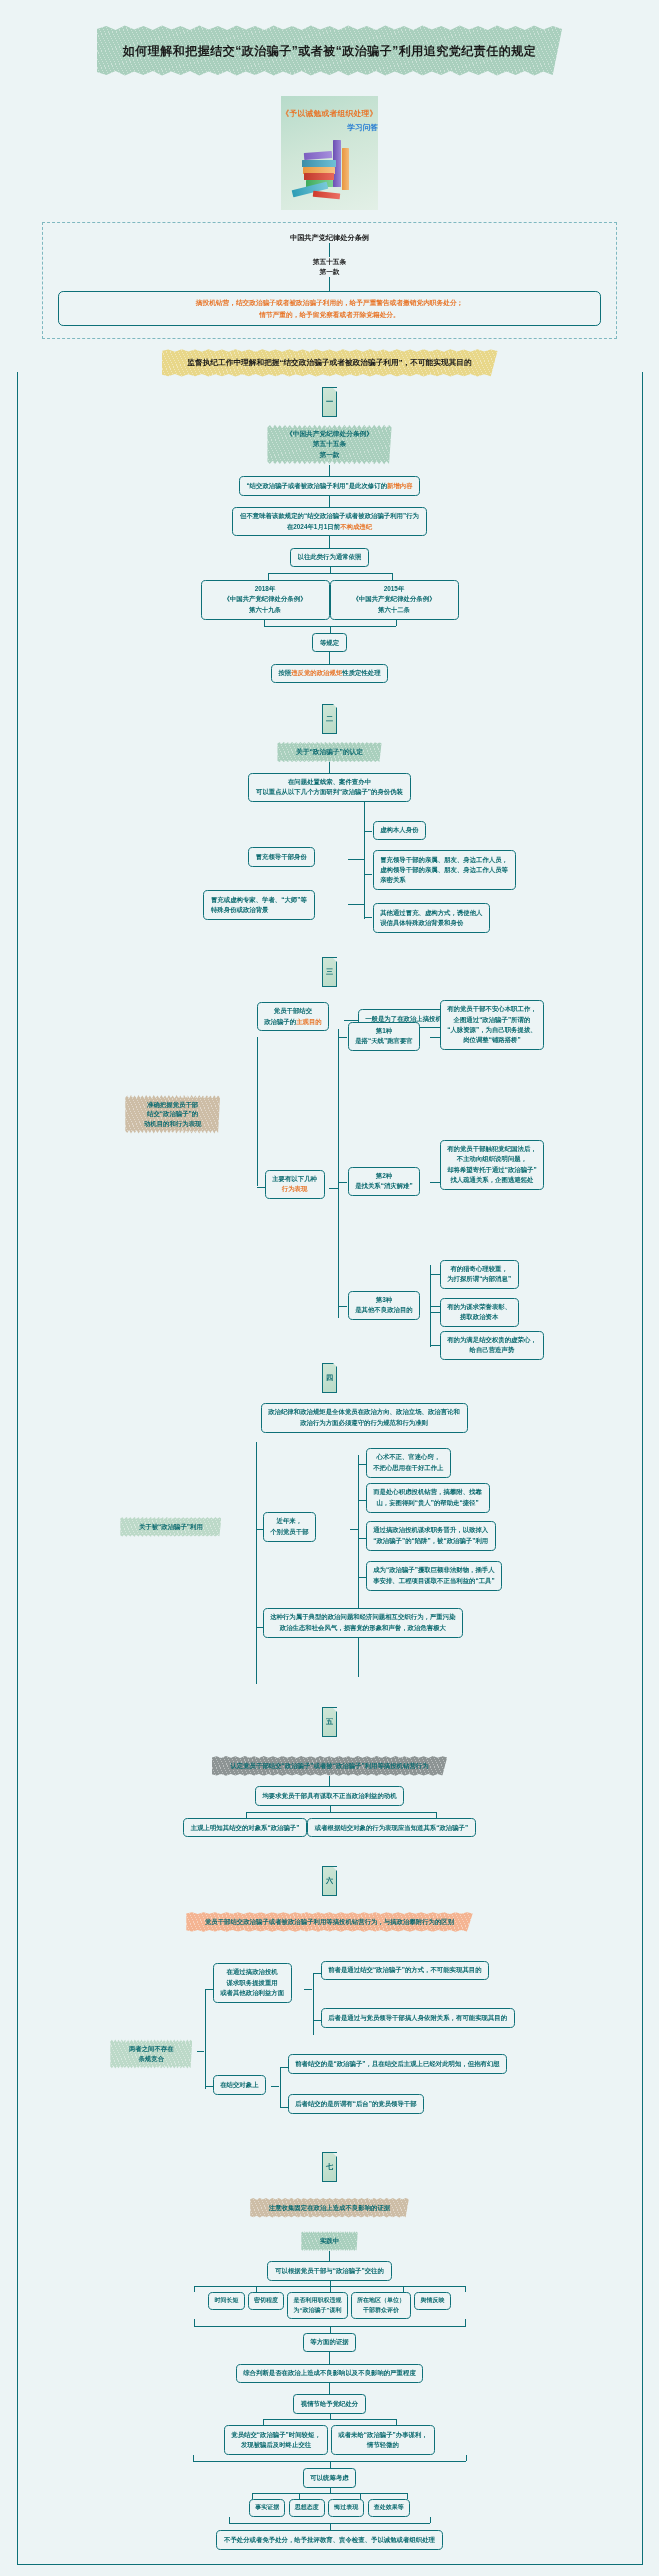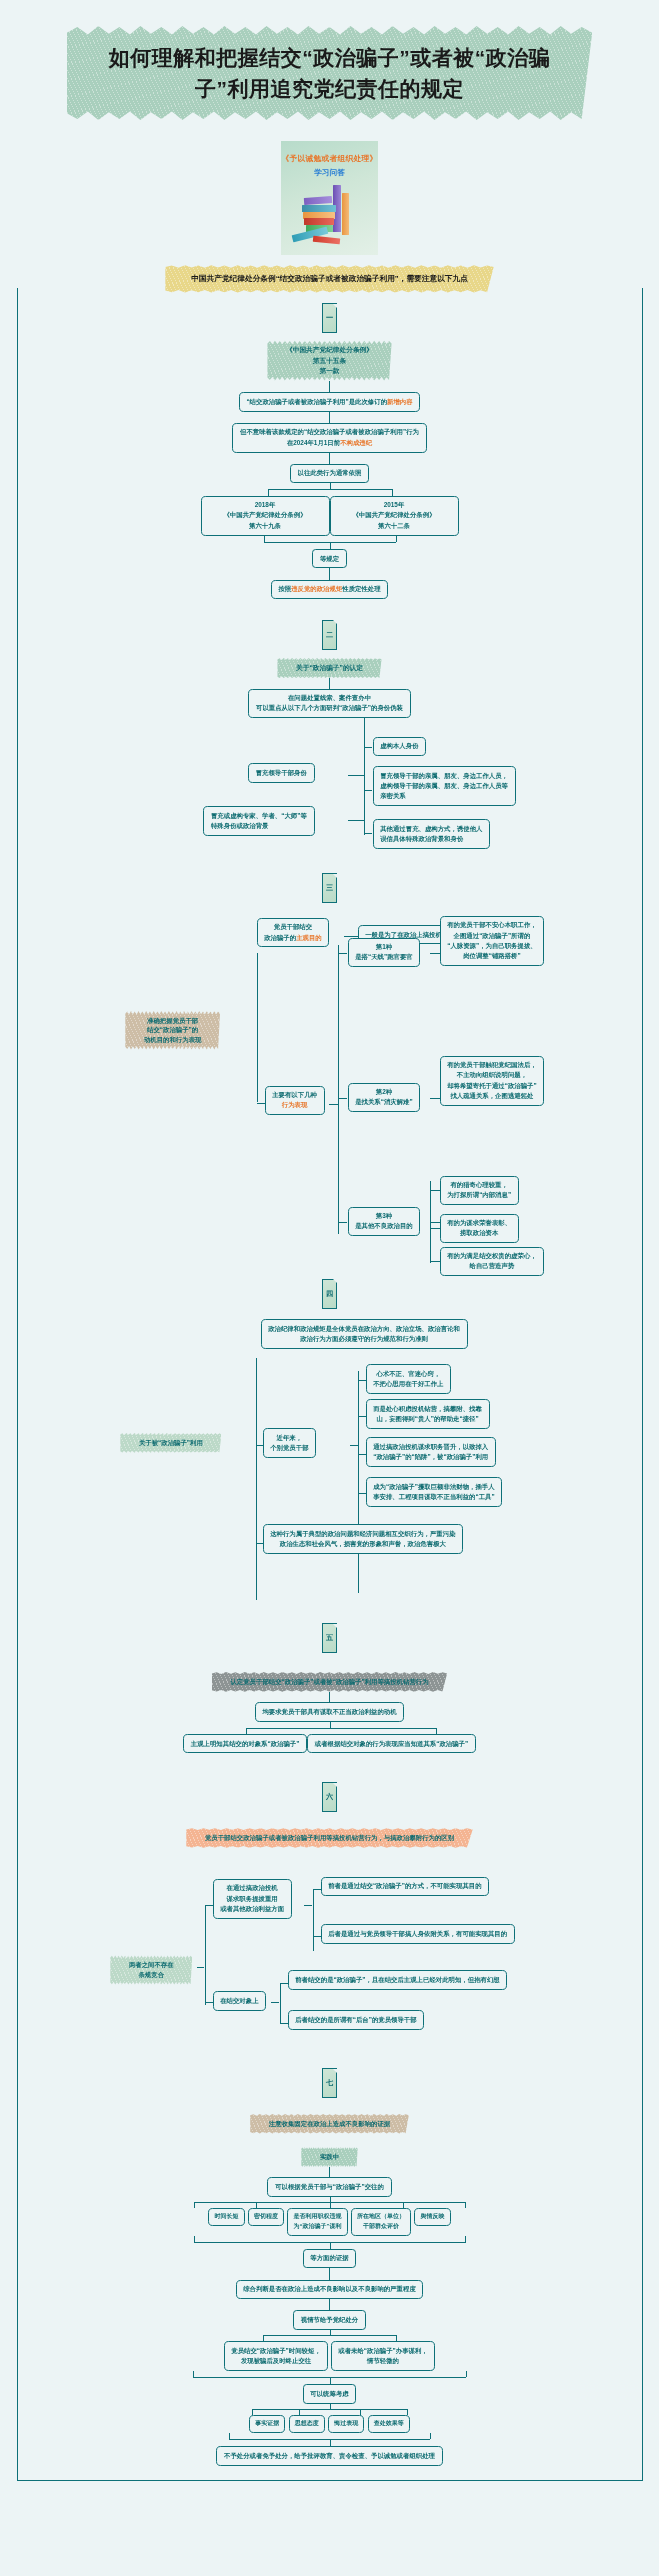--- a/index.html
+++ b/index.html
@@ -53,38 +53,38 @@
   .m-orange { --mc: #f4b492; }
   .m-yellow { --mc: #e8d789; }
   .m-tan    { --mc: #cdbda6; }
   .m-grey   { --mc: #8d9494; }
   .m-mint   { --mc: #bcd9c8; }
 
   
   .title-wrap { padding: 25px 0 5.2px; text-align: center; }
   .title {
     width: 515px; margin: 0 auto;
-    font-size: 21px; font-weight: bold; color: #1a1a1a;
+    font-size: 12px; font-weight: bold; color: #1a1a1a;
     letter-spacing: 0.5px;
   }
   .title .mark { padding: 16.5px 20.6px; }
 
   
   .book-card {
     width: 97px; height: 114px; margin: 14.4px auto 0;
     background: linear-gradient(160deg,#b7dbca 0%,#cfe6d7 45%,#e3f0e7 100%);
     position: relative; overflow: hidden;
   }
   .book-card .bk-t1 {
     position:absolute; top:13.4px; left:0; right:0; text-align:center;
     font-family: "Liberation Serif", "DejaVu Serif", serif;
     font-size: 7.7px; font-weight:700; color:#e8762a; letter-spacing:0.3px;
   }
   .book-card .bk-t2 {
-    position:absolute; top:27px; left:0; right:0; text-align:center;
+    position:absolute; top:27px; left:0; right:0; text-align:right;
     font-family: "Liberation Serif", "DejaVu Serif", serif;
     font-size: 7.7px; font-weight:700; color:#2a7fd4;
   }
   .books { position:absolute; bottom: 4.1px; left: 11.3px; right: 7.2px; height: 62px; }
   .bk { position:absolute; border-radius:0.5px; }
 
   
   .law-panel {
     margin: 12.4px auto 0; width: 575px;
     border: 0.5px dashed #7fb8c0;
@@ -170,26 +170,39 @@
       <div class="bk" style="left:11.3px;top:8.2px;width:28px;height:6.7px;background:linear-gradient(90deg,#7c5fc0,#a68fdd);transform:rotate(-4deg);"></div>
       <div class="bk" style="left:9.3px;top:16.5px;width:34px;height:6.7px;background:linear-gradient(90deg,#3b8ea8,#6fc0d6);"></div>
       <div class="bk" style="left:10.3px;top:24px;width:32px;height:6.2px;background:linear-gradient(90deg,#e8953f,#f7c384);"></div>
       <div class="bk" style="left:11.3px;top:30px;width:30px;height:6.2px;background:linear-gradient(90deg,#c0392b,#e8685a);"></div>
       <div class="bk" style="left:13.4px;top:37px;width:27px;height:6.2px;background:linear-gradient(90deg,#3faa5c,#7fd396);"></div>
       <div class="bk" style="left:0px;top:43px;width:36px;height:7.2px;background:linear-gradient(90deg,#2e9db5,#79c9da);transform:rotate(-14deg);"></div>
       <div class="bk" style="left:20.6px;top:49px;width:27px;height:6.2px;background:linear-gradient(90deg,#cf3a2b,#ec7165);transform:rotate(6deg);"></div>
     </div>
   </div>
 
+  <div class="law-panel">
+    <div class="law-title">中国共产党纪律处分条例</div>
+    <div class="vcon" style="height:13.4px;"></div>
+    <div class="law-article">
+      <span>第五十五条</span><br>
+      <span>第一款</span>
+    </div>
+    <div class="vcon" style="height:13.4px;"></div>
+    <div class="law-body">
+      <div>搞投机钻营，结交政治骗子或者被政治骗子利用的，给予严重警告或者撤销党内职务处分；</div>
+      <div>情节严重的，给予留党察看或者开除党籍处分。</div>
+    </div>
+  </div>
 
   <div class="frame" style="margin-top:33px;">
     <div class="frame-head">
       <div style="display:inline-block;position:relative;top:-9.3px;">
         <span class="mark m-yellow">
-          <span>中国共产党纪律处分条例“结交政治骗子或者被政治骗子利用”，需要注意以下九点</span>
+          <span>监督执纪工作中理解和把握“结交政治骗子或者被政治骗子利用”，不可能实现其目的</span>
         </span>
       </div>
     </div>
 
     <div class="flex-c" style="padding-top:15.5px;">
       <div class="numeral">一</div>
       <div style="height:7.2px;"></div>
       <div style="font-size:6.7px;font-weight:bold;color:#0d6b70;">
         <span class="mark m-green">
           <span style="white-space:pre-line">《中国共产党纪律处分条例》

